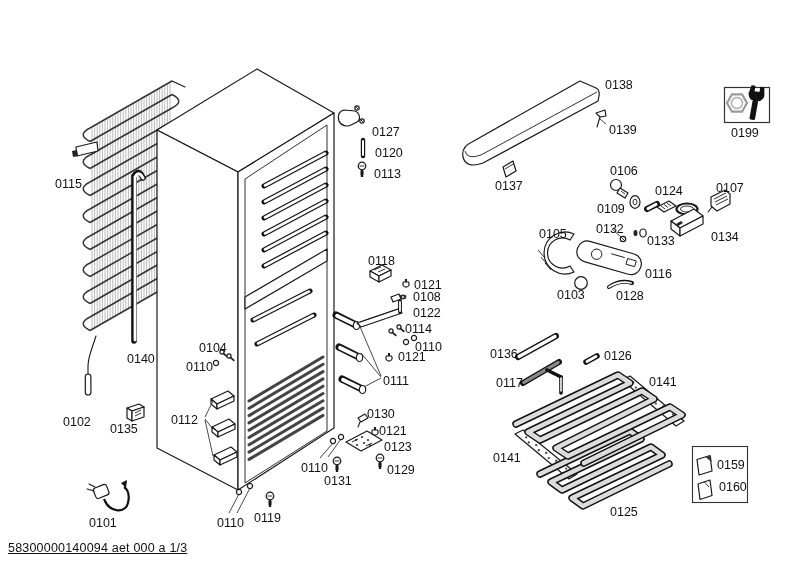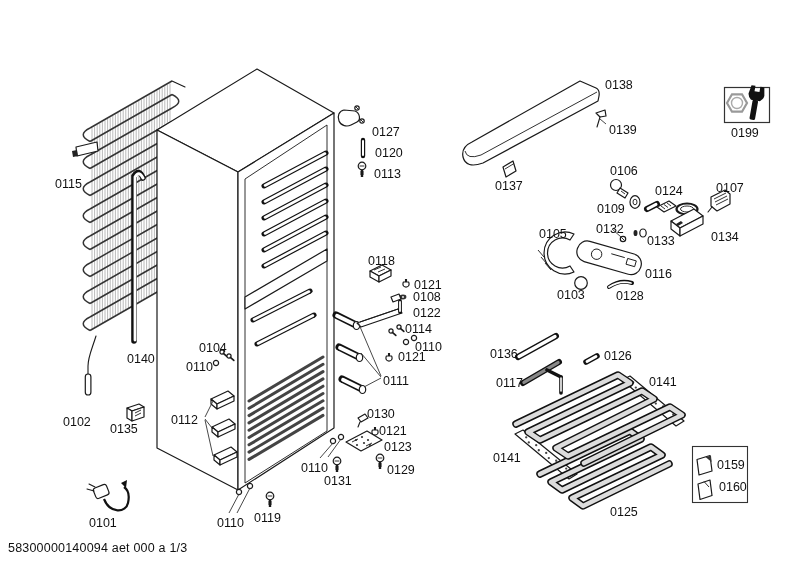--- a/index.html
+++ b/index.html
@@ -1,21 +1,21 @@
 <!DOCTYPE html>
 <html><head>
 <meta charset="utf-8">
 <style>
   html,body{margin:0;padding:0;background:#ffffff;}
   .page{position:relative;width:800px;height:566px;background:#fff;overflow:hidden;
         font-family:"Liberation Sans",sans-serif;}
   .page svg{position:absolute;left:0;top:0;}
   .plabel{font:12.5px "Liberation Sans",sans-serif;fill:#111;}
   .footer{position:absolute;left:8px;top:541px;font-size:12.5px;color:#111;
-          font-family:"Liberation Sans",sans-serif;letter-spacing:.2px;}
+          font-family:"Liberation Sans",sans-serif;letter-spacing:.2px;text-decoration:underline;}
   .wh{fill:#fff;stroke:#1a1a1a;stroke-width:1.2;stroke-linejoin:round;}
   .ln{fill:none;stroke:#1a1a1a;stroke-width:1.1;stroke-linecap:round;}
   .thin{fill:none;stroke:#1a1a1a;stroke-width:.9;}
   .tube-out{stroke:#111;stroke-width:7.5;fill:none;stroke-linecap:round;stroke-linejoin:round;}
   .tube-in{stroke:#dcdcdc;stroke-width:4.6;fill:none;stroke-linecap:round;stroke-linejoin:round;}
   .leader{stroke:#333;stroke-width:.9;fill:none;}
 </style>
 </head>
 <body>
 

